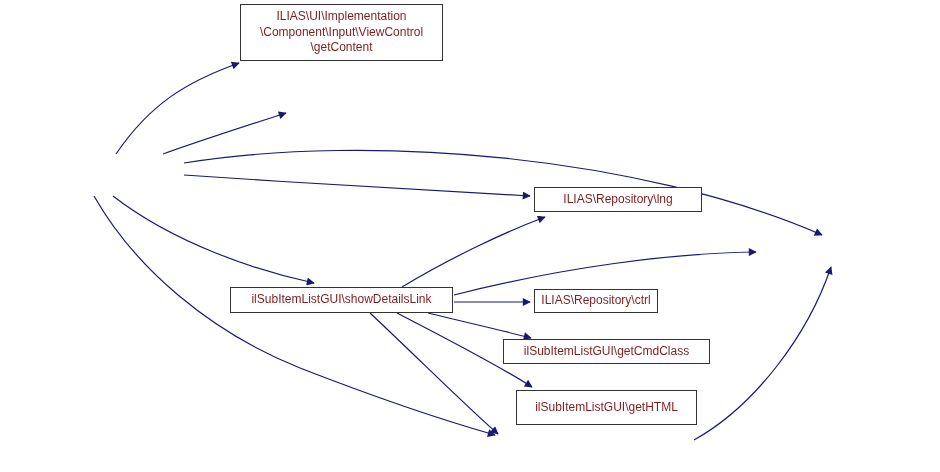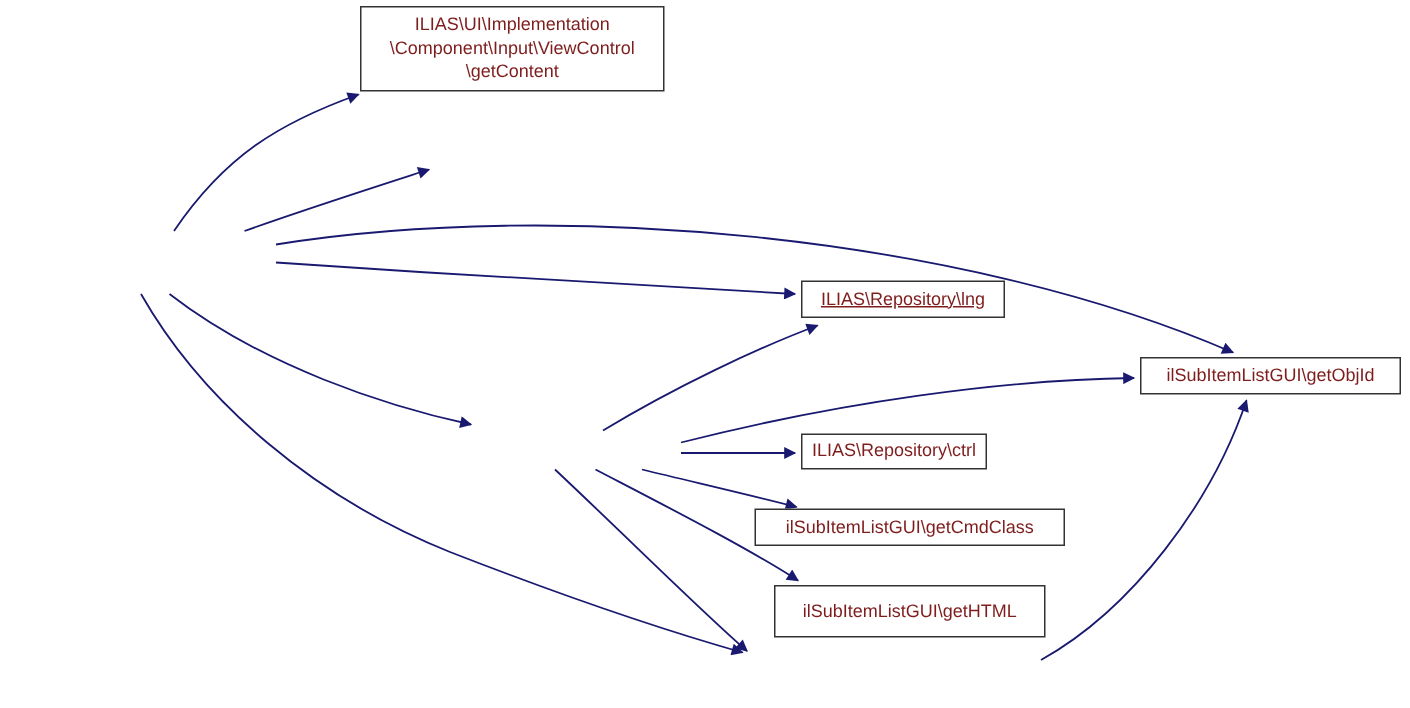--- a/index.html
+++ b/index.html
@@ -38,21 +38,21 @@
     white-space: pre-line;
     cursor: pointer;
   }
   .node.highlight {
     background: #bfbfbf;
   }
   
   #n-get-content       { left: 240px; top: 4px;   width: 203px; height: 57px; }
   #n-get-highlighter   { left: 238px; top: 86px;  width: 208px; height: 25px; }
   #n-main              { left: 3px;   top: 155px; width: 180px; height: 40px; }
-  #n-lng               { left: 534px; top: 187px; width: 136px; height: 25px; text-decoration: underline; }
+  #n-lng               { left: 534px; top: 187px; width: 168px; height: 25px; }
   #n-get-obj-id        { left: 760px; top: 238px; width: 174px; height: 25px; }
   #n-show-details-link { left: 230px; top: 287px; width: 223px; height: 26px; }
   #n-ctrl              { left: 534px; top: 289px; width: 124px; height: 24px; }
   #n-get-cmd-class     { left: 503px; top: 339px; width: 207px; height: 25px; }
   #n-get-html          { left: 516px; top: 390px; width: 181px; height: 35px; }
   #n-get-sub-item-ids  { left: 500px; top: 440px; width: 212px; height: 26px; }
   path.edge {
     fill: none;
     stroke: #191970;
     stroke-width: 1.2px;
@@ -85,22 +85,22 @@
   </svg>
 
 
   <div class="node" id="n-get-content">ILIAS\UI\Implementation
 \Component\Input\ViewControl
 \getContent</div>
 
 
   <div class="node" id="n-lng">ILIAS\Repository\lng</div>
 
-  <div class="node" id="n-get-obj-id">ilSubItemListGUI\getObjId</div>
 
+  <div class="node" id="n-show-details-link">ilSubItemListGUI\showDetailsLink</div>
 
   <div class="node" id="n-ctrl">ILIAS\Repository\ctrl</div>
 
   <div class="node" id="n-get-cmd-class">ilSubItemListGUI\getCmdClass</div>
 
   <div class="node" id="n-get-html">ilSubItemListGUI\getHTML</div>
 
 
 </div>
 

